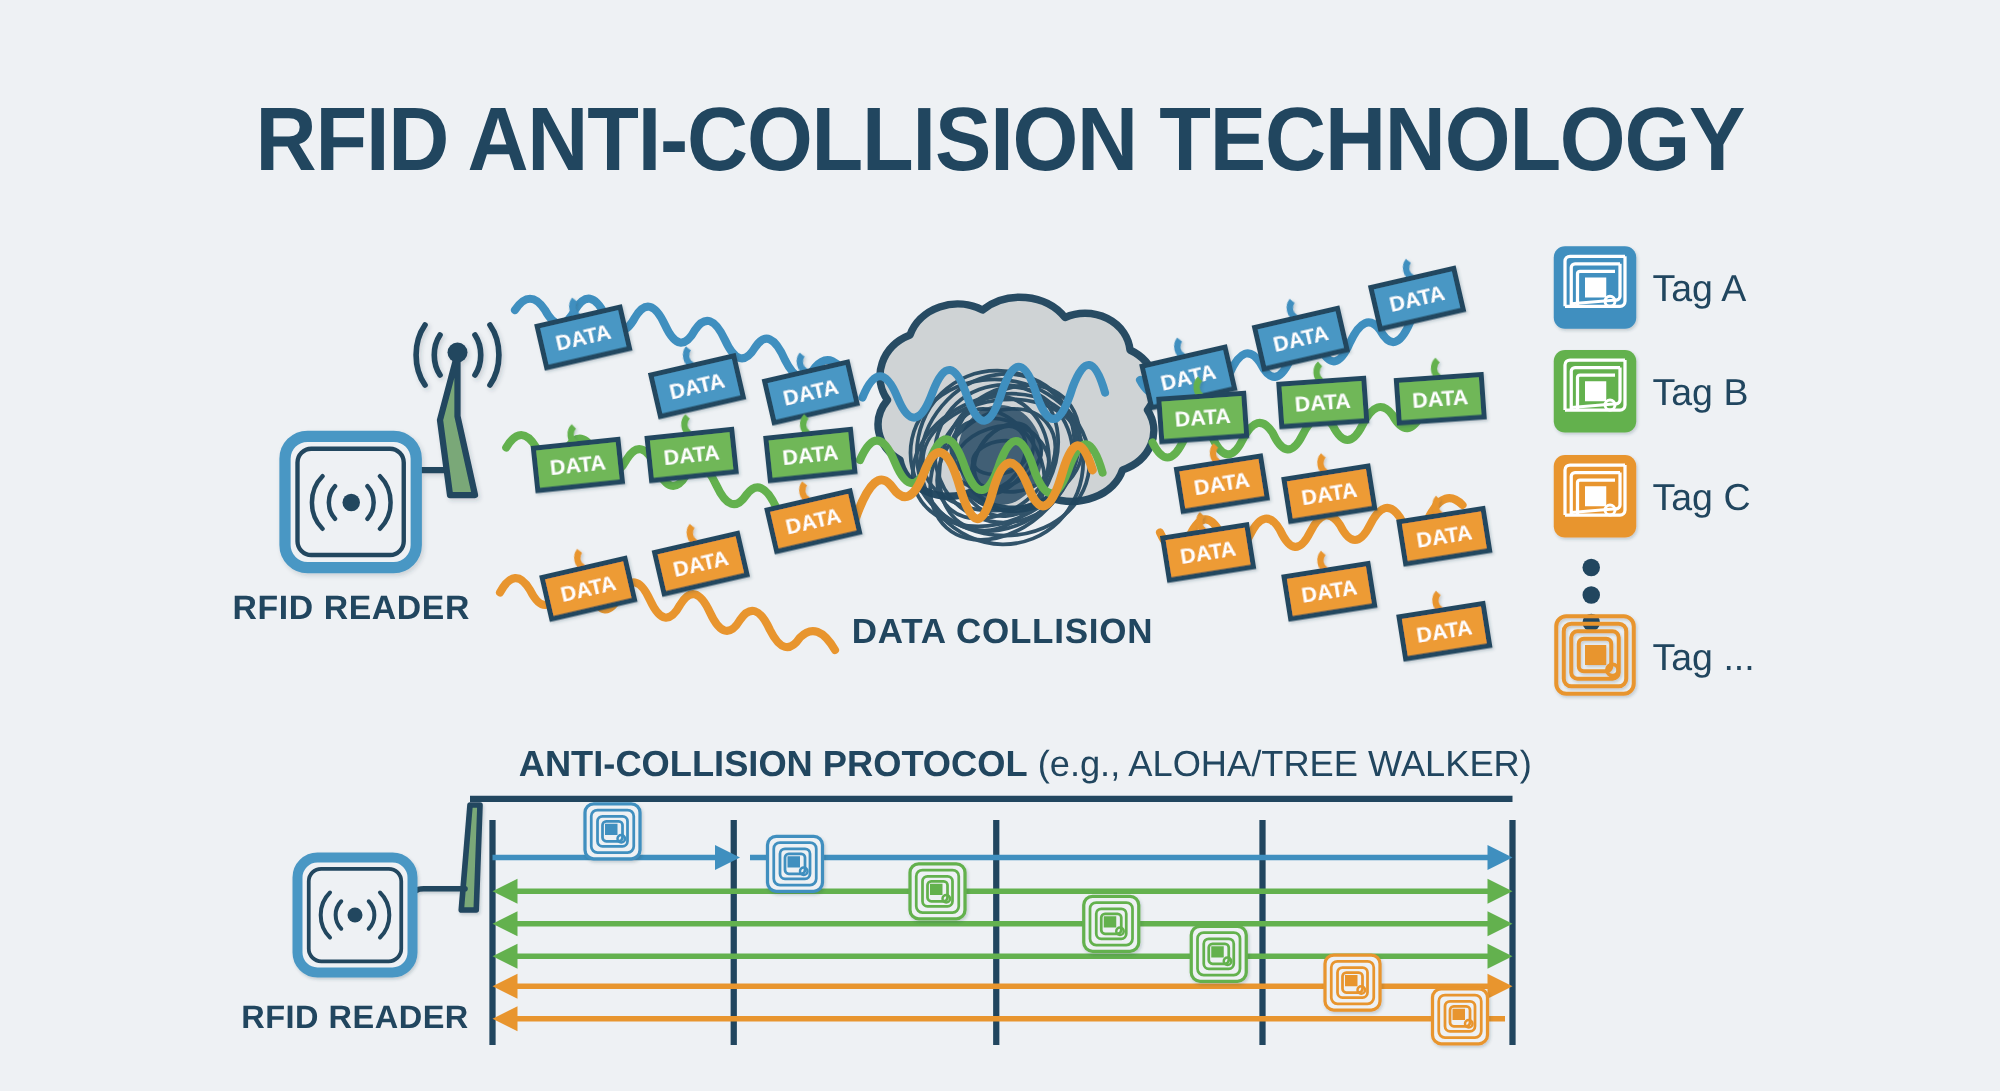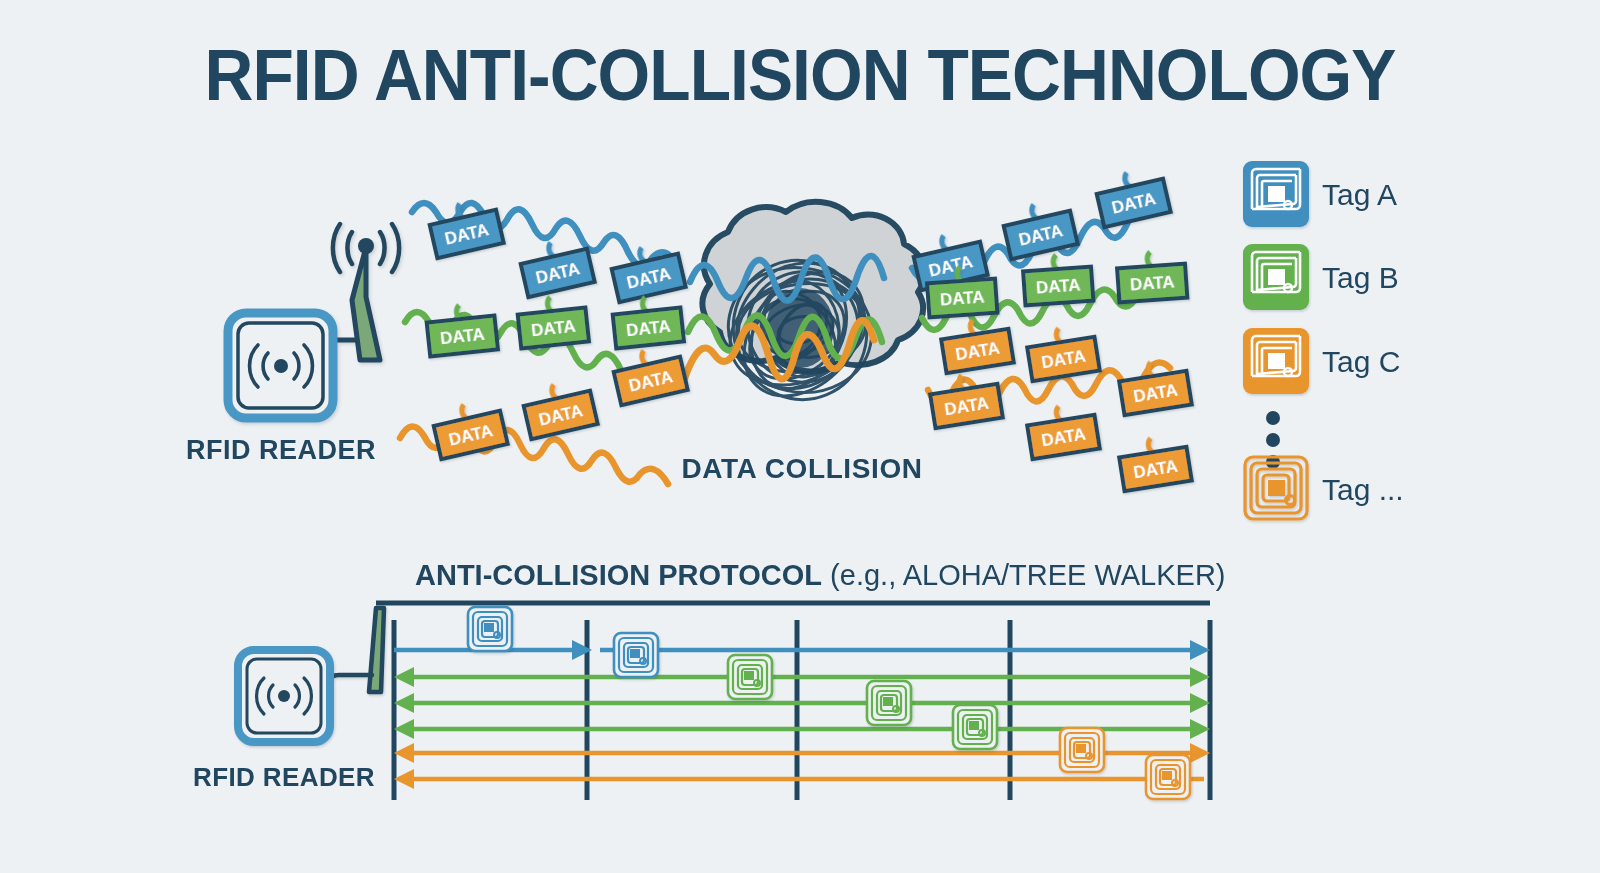--- a/index.html
+++ b/index.html
@@ -2,21 +2,21 @@
 <html><head>
 <meta charset="utf-8">
 <style>
   html,body{margin:0;padding:0;}
   body{
     width:1600px;height:873px;overflow:hidden;
     background:#eef1f4;
     font-family:"Liberation Sans", sans-serif;
     position:relative;
   }
-  #stage{position:absolute;inset:0;}
+  #stage{position:absolute;inset:0;margin-top:36px;}
   svg#scene{position:absolute;top:0;left:0;width:1600px;height:873px;}
 
   .ttl{
     font-family:"Liberation Sans", sans-serif;
     font-weight:bold;
     fill:#21465f;
   }
   .lbl{
     font-family:"Liberation Sans", sans-serif;
     font-weight:bold;

